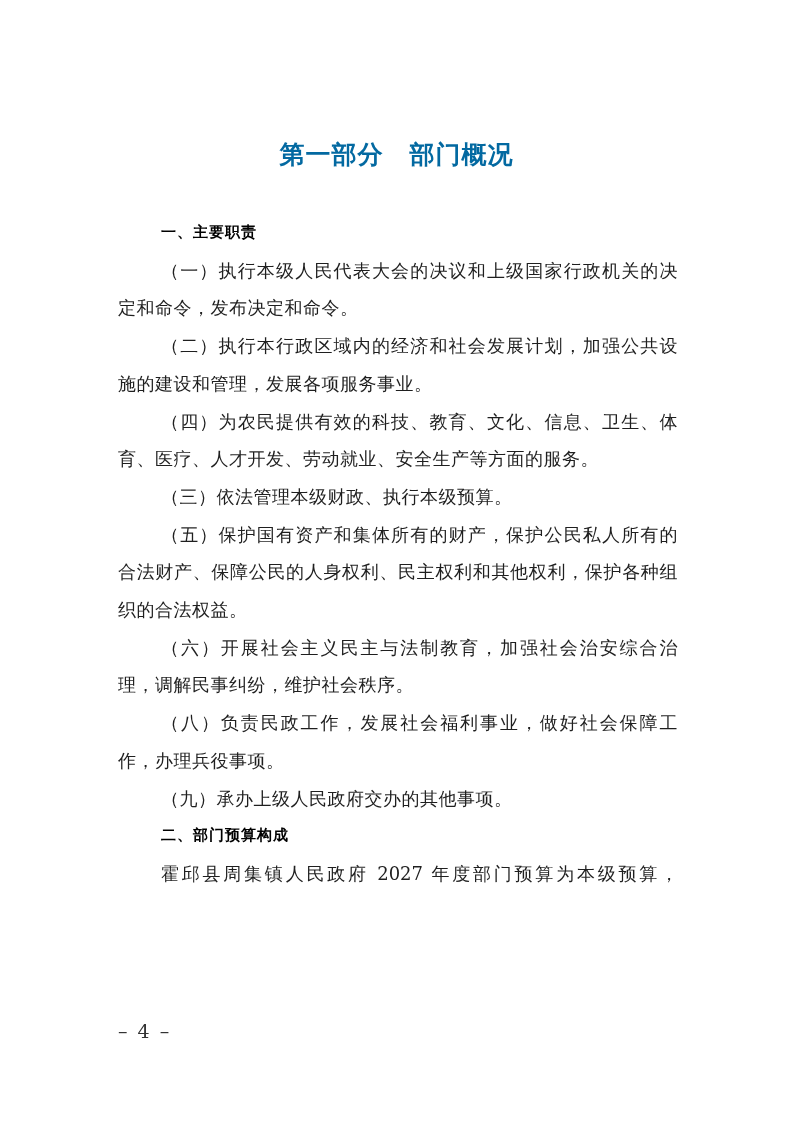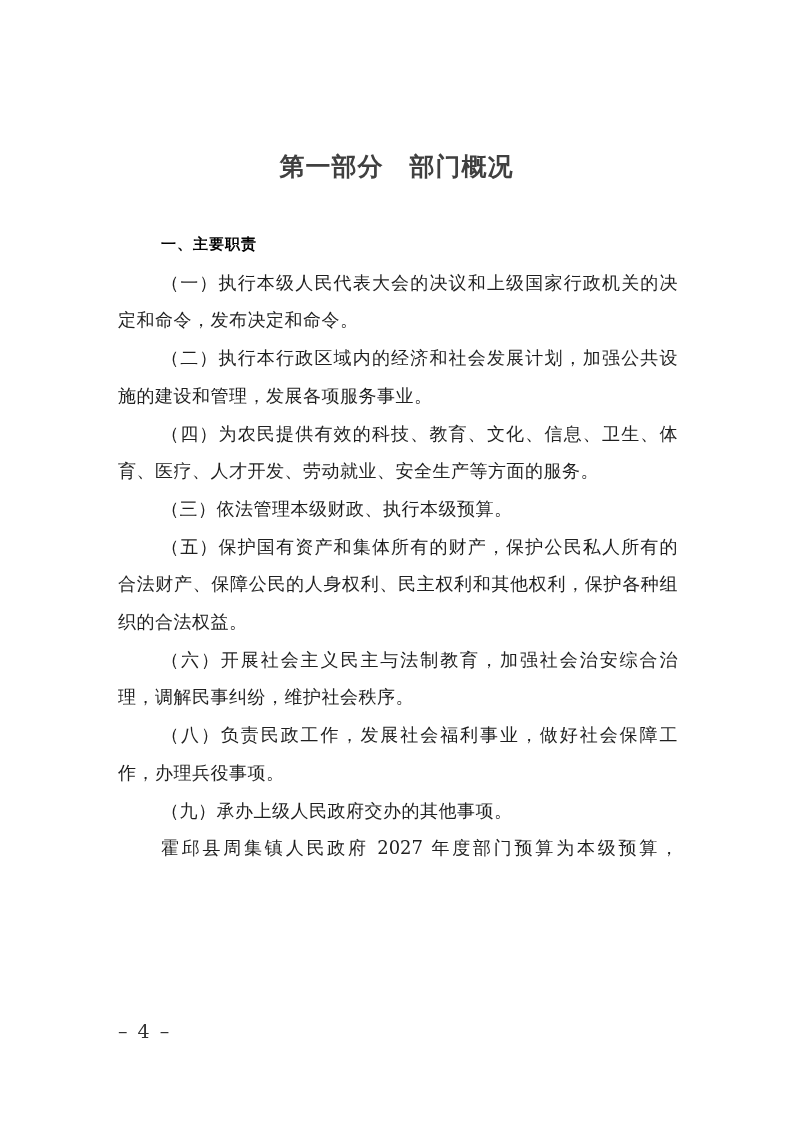--- a/index.html
+++ b/index.html
@@ -10,29 +10,29 @@
   .page {
     position: relative;
     width: 793px;
     height: 1122px;
     background: #ffffff;
     overflow: hidden;
     font-family: "DejaVu Serif", "Liberation Serif", serif;
     color: #1f1f1f;
   }
   .doc-title {
-    margin: 12px;
+    margin: 0;
     padding: 140px 0 0 0;
     text-align: center;
     font-family: "DejaVu Sans", "Liberation Sans", sans-serif;
     font-weight: 700;
     font-size: 25px;
     line-height: 30px;
     letter-spacing: 1px;
-    color: #404040;
+    color: #0369a1;
   }
   .content {
     margin: 44px 115px 0 118px; 
   }
   .sec-heading {
     margin: 0;
     font-family: "DejaVu Sans", "Liberation Sans", sans-serif;
     font-weight: 700;
     font-size: 15px;
     line-height: 37.7px;
@@ -78,20 +78,21 @@
 
     <p class="body-para">（一）执行本级人民代表大会的决议和上级国家行政机关的决定和命令，发布决定和命令。</p>
     <p class="body-para">（二）执行本行政区域内的经济和社会发展计划，加强公共设施的建设和管理，发展各项服务事业。</p>
     <p class="body-para">（四）为农民提供有效的科技、教育、文化、信息、卫生、体育、医疗、人才开发、劳动就业、安全生产等方面的服务。</p>
     <p class="body-para">（三）依法管理本级财政、执行本级预算。</p>
     <p class="body-para">（五）保护国有资产和集体所有的财产，保护公民私人所有的合法财产、保障公民的人身权利、民主权利和其他权利，保护各种组织的合法权益。</p>
     <p class="body-para">（六）开展社会主义民主与法制教育，加强社会治安综合治理，调解民事纠纷，维护社会秩序。</p>
     <p class="body-para">（八）负责民政工作，发展社会福利事业，做好社会保障工作，办理兵役事项。</p>
     <p class="body-para">（九）承办上级人民政府交办的其他事项。</p>
 
+    <h2 class="sec-heading">二、部门预算构成</h2>
 
     <p class="body-para flush-last">霍邱县周集镇人民政府 2027 年度部门预算为本级预算，</p>
 
   </div>
 
   <div class="page-footer">– 4 –</div>
 
 </div>
 
 </body></html>

